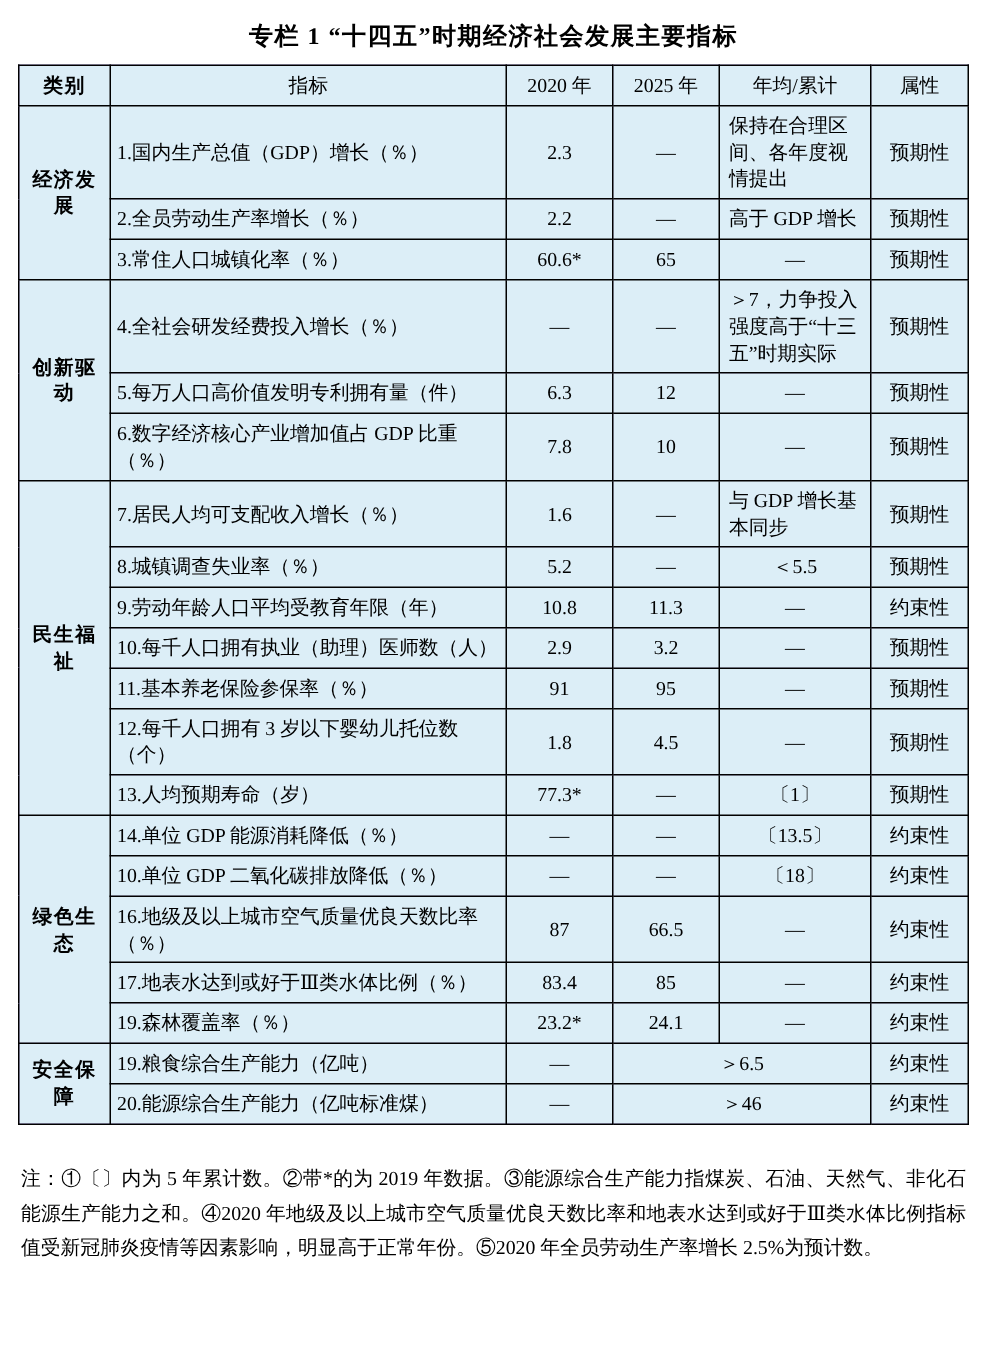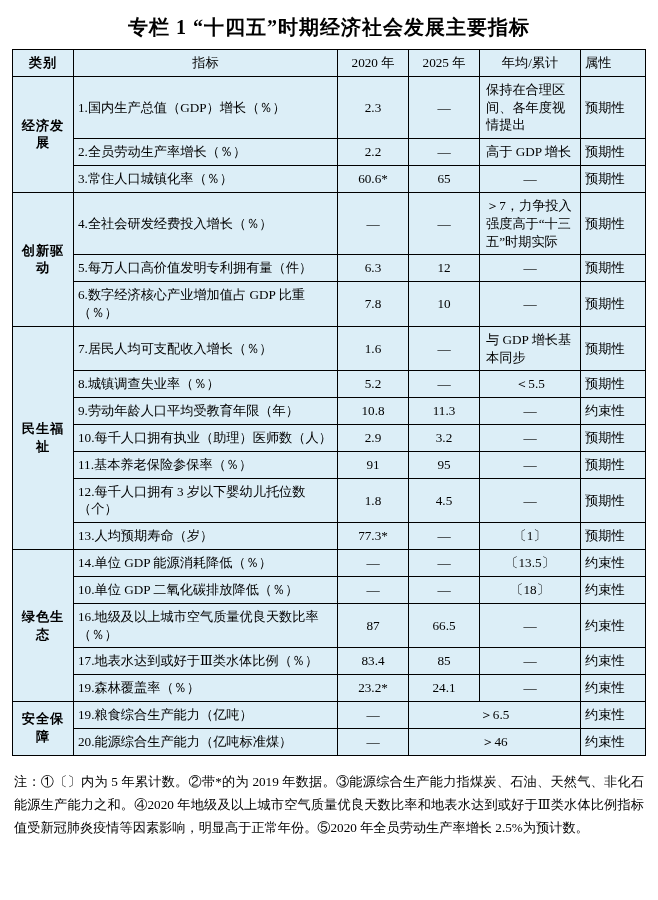--- a/index.html
+++ b/index.html
@@ -16,21 +16,21 @@
   }
   .page {
     position: relative;
     width: 658px;
     height: 900px;
     box-sizing: border-box;
     padding: 10px 12px 0 12px;
   }
   .title {
     text-align: center;
-    font-size: 20px;
+    font-size: 16px;
     font-weight: bold;
     letter-spacing: 1px;
     padding: 4px 0 8px 0;
   }
   table.main {
     border-collapse: collapse;
     width: 634px;
     table-layout: fixed;
     background: #c4b5fd;
   }
@@ -67,24 +67,24 @@
     text-align: center;
     font-size: 13px;
     margin-top: 19px;
   }
   .avg.l {
     text-align: left;
     padding-left: 6px;
   }
   .attr {
     width: 56px;
-    text-align: left;
+    text-align: center;
   }
   .notes {
-    margin-top: 14px;
+    margin-top: 24px;
     font-size: 13.2px;
     line-height: 1.75;
     text-align: justify;
     text-indent: 0;
     padding: 0 2px;
   }
   .notes p { margin: 0; }
 </style>
 </head>
 <body>

